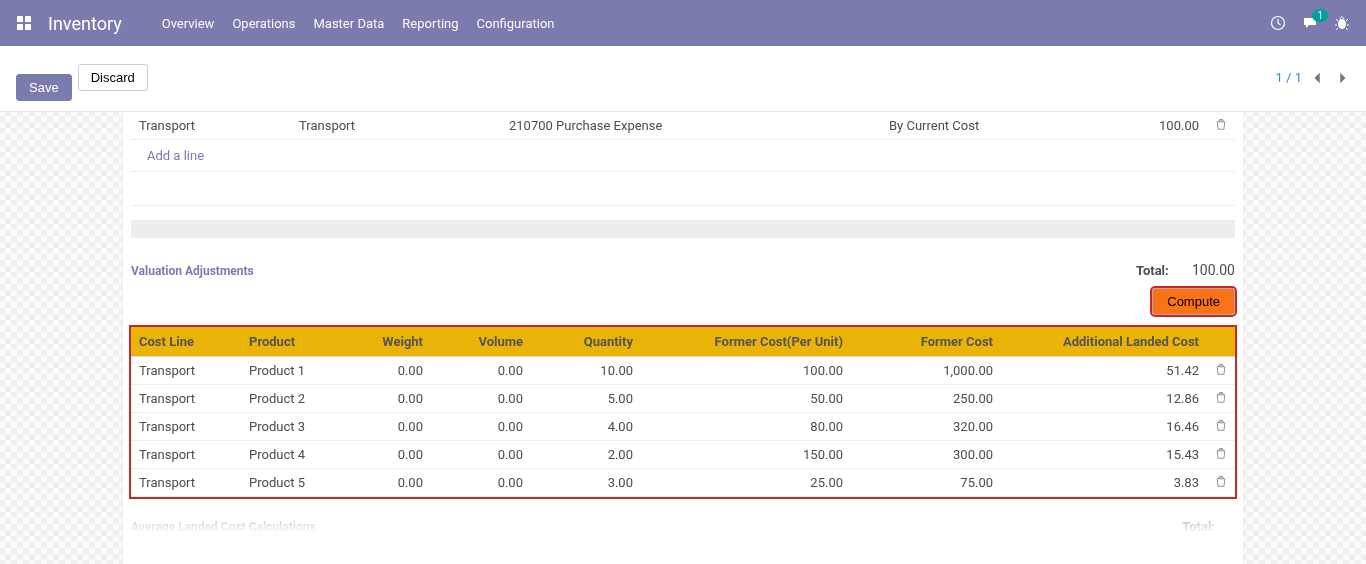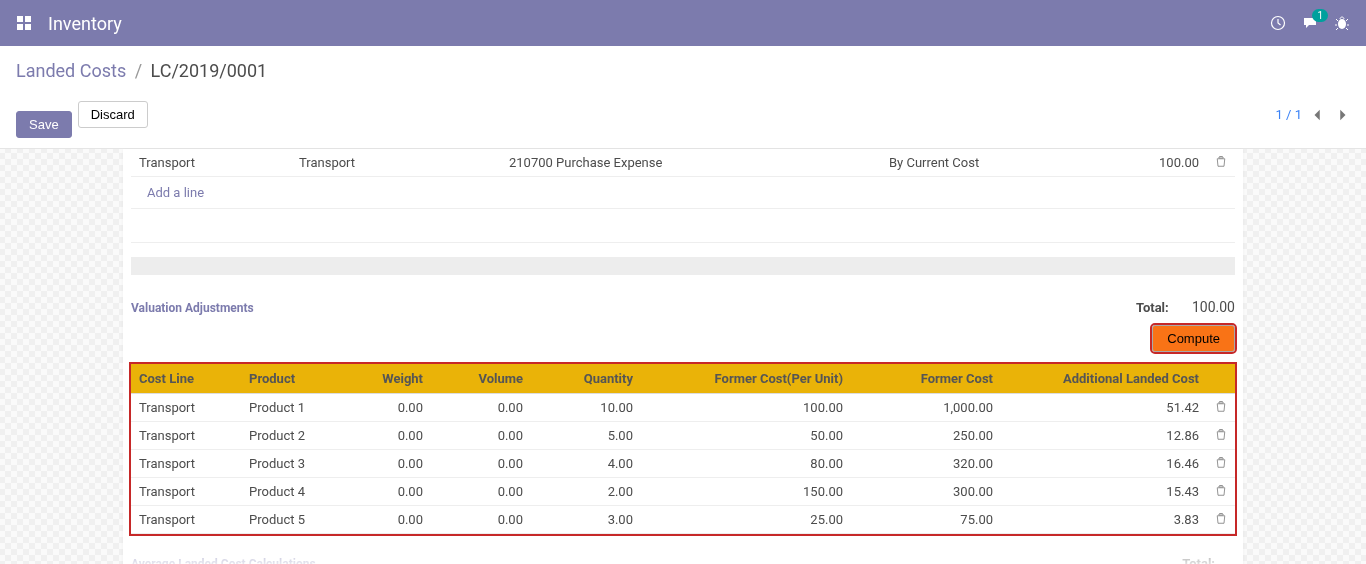--- a/index.html
+++ b/index.html
@@ -76,20 +76,27 @@
 <div class="topnav">
   <span class="apps-icon">
     <svg viewBox="0 0 16 16">
         <rect x="1" y="1" width="6" height="6"></rect>
         <rect x="9" y="1" width="6" height="6"></rect>
         <rect x="1" y="9" width="6" height="6"></rect>
         <rect x="9" y="9" width="6" height="6"></rect>
       </svg>
   </span>
   <span class="brand">Inventory</span>
+  <div class="menu">
+    <a>Overview</a>
+    <a>Operations</a>
+    <a>Master Data</a>
+    <a>Reporting</a>
+    <a>Configuration</a>
+  </div>
   <div class="right">
     <span class="icon">
       <svg viewBox="0 0 16 16">
           <circle cx="8" cy="8" r="6.5" fill="none" stroke="#fff" stroke-width="1.2"></circle>
           <path d="M8 4v4l2.5 2" fill="none" stroke="#fff" stroke-width="1.2"></path>
         </svg>
     </span>
     <span class="chat-badge">
       <span class="icon"><svg viewBox="0 0 16 16">
             <path d="M2 3h12v7H7l-3 3v-3H2z"></path>
@@ -99,25 +106,20 @@
     <span class="icon">
       <svg viewBox="0 0 16 16">
           <ellipse cx="8" cy="9" rx="4" ry="5"></ellipse>
           <path d="M4 6l-2-2M12 6l2-2M3 10H1M13 10h2M4 13l-2 2M12 13l2 2M6 4c0-1 1-2 2-2s2 1 2 2" fill="none" stroke="#fff" stroke-width="1"></path>
         </svg>
     </span>
   </div>
 </div>
 
 <div class="controlbar">
-  <div class="breadcrumb">
-    <a>Landed Costs</a>
-    <span class="sep">/</span>
-    <span>LC/2019/0001</span>
-  </div>
   <div class="control-row">
     <button class="btn primary">Save</button>
     <button class="btn">Discard</button>
     <div class="pager">
       <span>1 / 1</span>
       <span class="arrow">
           <svg viewBox="0 0 16 16">
             <path d="M10 2L4 8l6 6"></path>
           </svg>
         </span>

